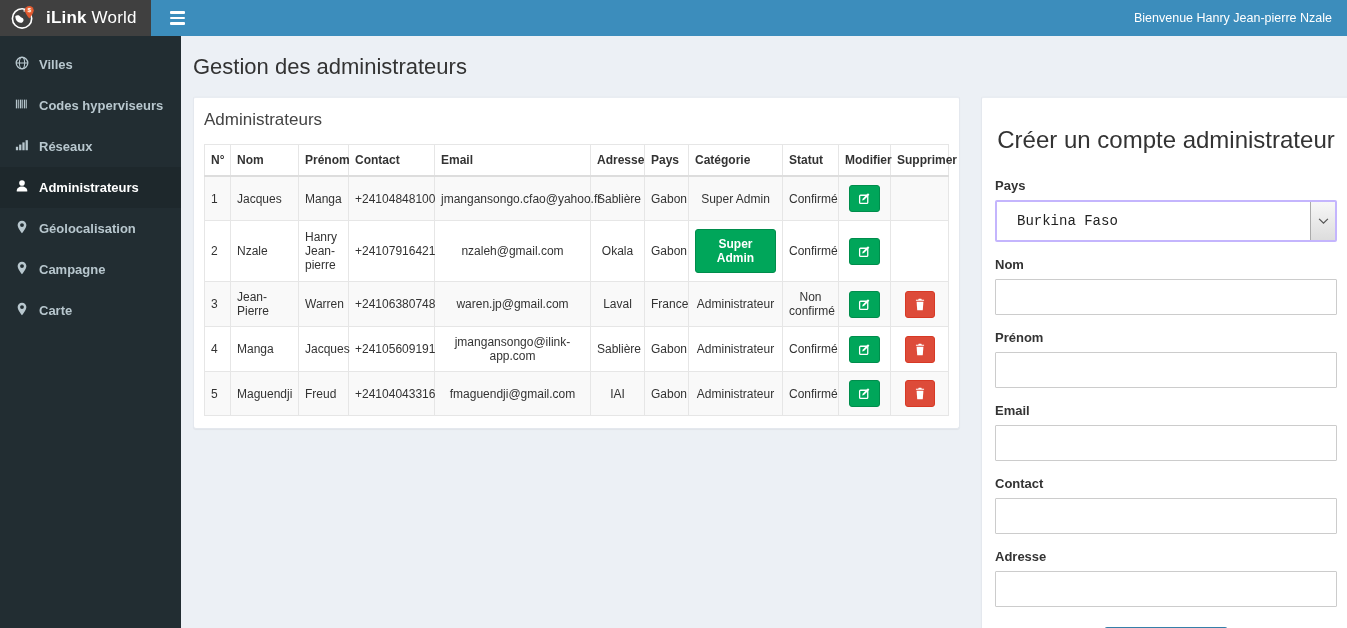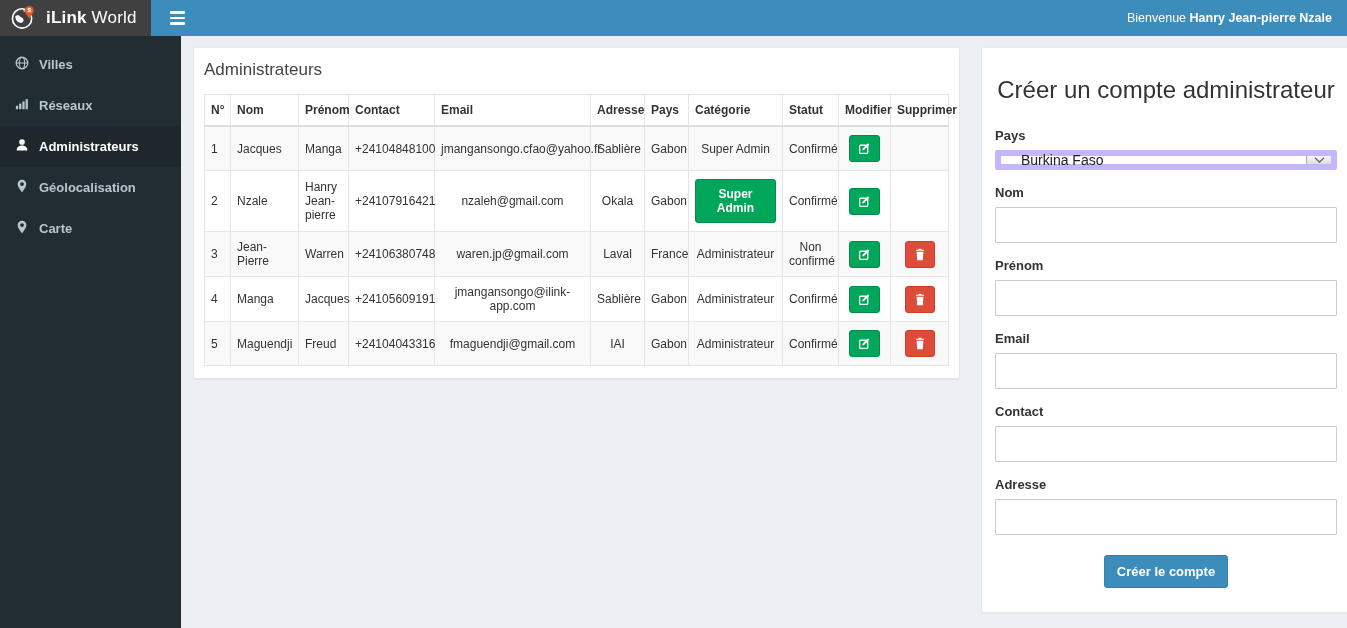--- a/index.html
+++ b/index.html
@@ -10,21 +10,21 @@
   .topbar { display:flex; height:36px; width:100%; }
   .brand { width:151px; background:#404040; color:#fff; display:flex;
     align-items:center; gap:9px; padding-left:10px; cursor:pointer; }
   .brand-text { font-size:17px; letter-spacing:.2px; }
   .brand-text b { font-weight:bold; }
   .navbar { flex:1; background:#3c8dbc; display:flex; align-items:center;
     justify-content:space-between; padding:0 15px; }
   .hamburger { display:flex; flex-direction:column; gap:3px; cursor:pointer; padding:6px 4px; }
   .hamburger span { width:15px; height:2.5px; background:#fff; border-radius:1px; }
   .welcome { color:#fff; font-size:12.5px; }
-  .welcome b { font-weight:bold; }
+  .welcome b { font-weight:normal; }
 
   
   .sidebar { position:fixed; top:36px; left:0; width:181px; height:592px;
     background:#222d32; }
   .menu { list-style:none; padding-top:8px;text-align:right; }
   .menu-item { display:flex; align-items:center; gap:10px; padding:12px 15px;
     color:#b8c7ce; font-size:13px; font-weight:600; cursor:pointer; }
   .menu-item.active { background:#1e282c; color:#fff; }
   .menu-item svg { flex:0 0 auto; }
 
@@ -66,22 +66,22 @@
   .badge-superadmin { display:inline-block; background:#00a65a; border:1px solid #008d4c;
     color:#fff; font-weight:bold; font-size:12px; padding:7px 11px; border-radius:3px; cursor:pointer; }
 
   
   .box-form { flex:0 0 370px; padding:14px 13px 12px; }
   .form-title { text-align:center; font-size:24px; color:#333; margin:14px 0 24px; font-weight:500; }
   .form-group { margin-bottom:15px; }
   .form-group label { display:block; font-size:13px; font-weight:bold; color:#333; margin-bottom:7px; }
   .form-group input { width:100%; height:36px; border:1px solid #ccc; border-radius:1px;
     padding:6px 10px; font-size:13px; font-family:"Liberation Sans", sans-serif; color:#333; background:#fff; }
-  .select { display:flex; align-items:stretch; height:20px; border:6px solid #c4b5fd;
-    border-radius:2px; background:#fff; cursor:pointer; }
+  .select { display:flex; align-items:stretch; height:42px; border:2px solid #c4b5fd;
+    border-radius:2px; background:#fff; cursor:pointer;font-family:Liberation Mono, monospace; }
   .select-value { flex:1; display:flex; align-items:center; padding-left:20px;
     font-size:14px; color:#222; }
   .select-arrow { width:25px; background:linear-gradient(#f7f7f7,#ddd);
     border-left:1px solid #aaa; display:flex; align-items:center; justify-content:center; color:#444; }
   .submit-row { text-align:center; margin:20px 0 12px; }
   .btn-primary { background:#3c8dbc; border:1px solid #367fa9; color:#fff;
     font-weight:bold; font-size:13px; padding:8px 12px; border-radius:3px; cursor:pointer;
     font-family:"Liberation Sans", sans-serif; }
 </style>
 </head>
@@ -121,20 +121,33 @@
             <circle cx="8" cy="8" r="6.6" fill="none" stroke="currentColor" stroke-width="1.5"></circle>
             <ellipse cx="8" cy="8" rx="3" ry="6.6" fill="none" stroke="currentColor" stroke-width="1.2"></ellipse>
             <line x1="1.4" y1="8" x2="14.6" y2="8" stroke="currentColor" stroke-width="1.2"></line>
           </svg>
       </span>
       <span>Villes</span>
     </li>
     <li class="menu-item">
       <span>
         <svg width="14" height="14" viewBox="0 0 16 16" fill="currentColor">
+            <rect x="1" y="3" width="1.6" height="10"></rect>
+            <rect x="3.6" y="3" width="0.9" height="10"></rect>
+            <rect x="5.5" y="3" width="1.8" height="10"></rect>
+            <rect x="8.3" y="3" width="0.9" height="10"></rect>
+            <rect x="10.2" y="3" width="1.6" height="10"></rect>
+            <rect x="12.8" y="3" width="0.9" height="10"></rect>
+          </svg>
+      </span>
+      <span>Codes hyperviseurs</span>
+    </li>
+    <li class="menu-item">
+      <span>
+        <svg width="14" height="14" viewBox="0 0 16 16" fill="currentColor">
             <rect x="1" y="10" width="2.6" height="4"></rect>
             <rect x="4.7" y="7.5" width="2.6" height="6.5"></rect>
             <rect x="8.4" y="5" width="2.6" height="9"></rect>
             <rect x="12.1" y="2.5" width="2.6" height="11.5"></rect>
           </svg>
       </span>
       <span>Réseaux</span>
     </li>
     <li class="menu-item active">
       <span>
@@ -152,26 +165,35 @@
           </svg>
       </span>
       <span>Géolocalisation</span>
     </li>
     <li class="menu-item">
       <span>
         <svg width="14" height="14" viewBox="0 0 16 16" fill="currentColor">
             <path d="M8 .8C5.2.8 3 3 3 5.8c0 3.8 5 9.4 5 9.4s5-5.6 5-9.4C13 3 10.8.8 8 .8zm0 7.2a2.2 2.2 0 1 1 0-4.4 2.2 2.2 0 0 1 0 4.4z"></path>
           </svg>
       </span>
+      <span>Campagne</span>
+    </li>
+    <li class="menu-item">
+      <span>
+        <svg width="14" height="14" viewBox="0 0 16 16" fill="currentColor">
+            <path d="M8 .8C5.2.8 3 3 3 5.8c0 3.8 5 9.4 5 9.4s5-5.6 5-9.4C13 3 10.8.8 8 .8zm0 7.2a2.2 2.2 0 1 1 0-4.4 2.2 2.2 0 0 1 0 4.4z"></path>
+          </svg>
+      </span>
       <span>Carte</span>
     </li>
   </ul>
 </div>
 
 <div class="content">
+  <h1 class="page-title">Gestion des administrateurs</h1>
 
   <div class="cols">
 
     <div class="box box-admins">
       <div class="box-header">Administrateurs</div>
       <div class="box-body">
         <table class="tbl">
           <thead>
             <tr>
               <th class="c-num">N°</th>

